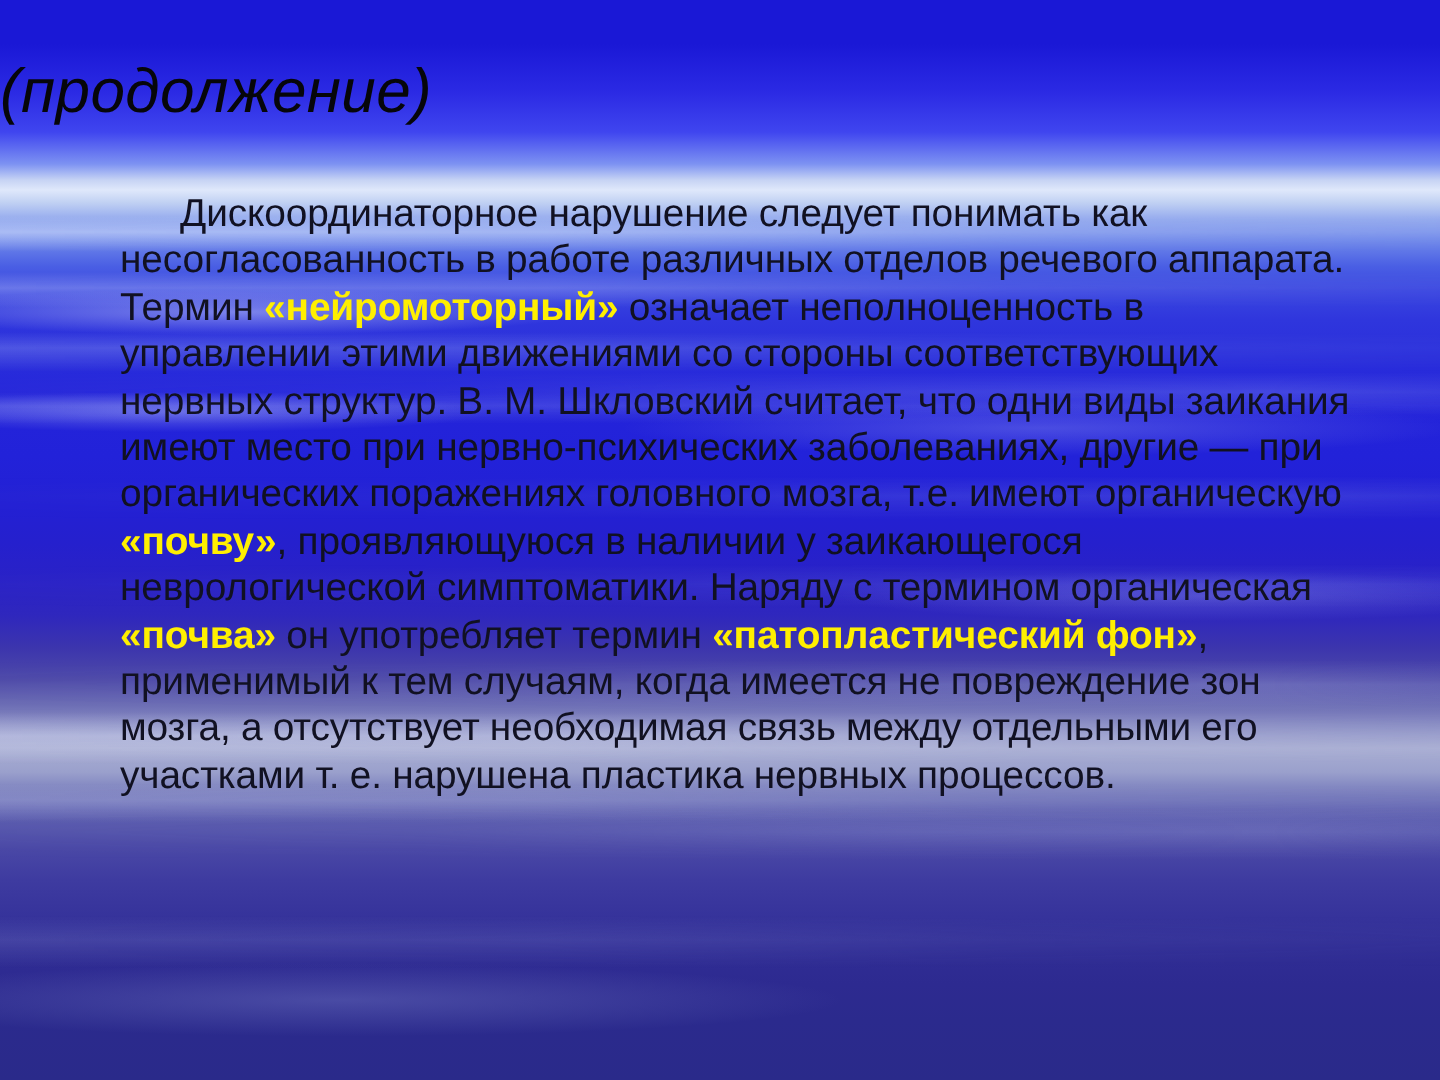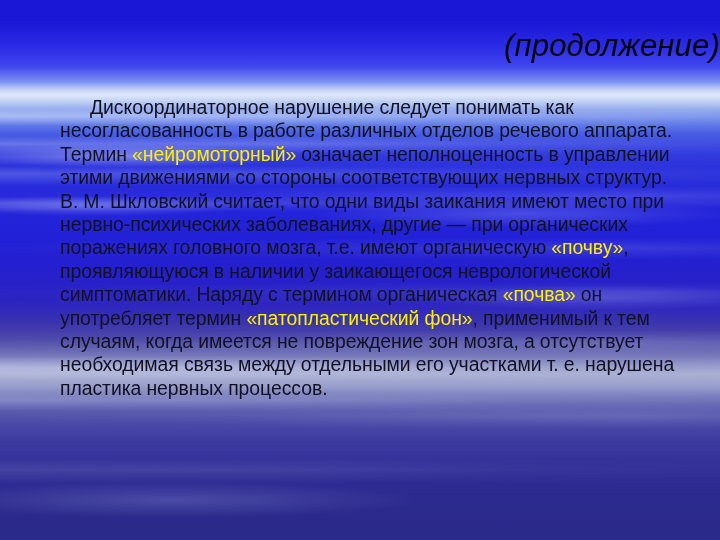--- a/index.html
+++ b/index.html
@@ -122,21 +122,21 @@
       radial-gradient(ellipse 240px 16px at 120px 156px, rgba(235,242,255,0.40), rgba(0,0,0,0) 72%),
       radial-gradient(ellipse 220px 14px at 90px 206px, rgba(225,235,255,0.30), rgba(0,0,0,0) 72%);
   }
 
   
   #title {
     position: absolute;
     left: 0;
     top: 29px;
     width: 720px;
-    text-align: right;
+    text-align: left;
     font-size: 31px;
     font-style: italic;
     line-height: 1.08;
     color: #06060a;
     letter-spacing: 0.2px;
     white-space: nowrap;
   }
 
   
   #body {
@@ -148,21 +148,21 @@
     line-height: 23.4px;
     color: #111122;
     text-align: left;
     text-indent: 30px;
     letter-spacing: -0.05px;
     word-spacing: -0.2px;
   }
 
   #body .hl {
     color: #ffef00;
-    font-weight: normal;
+    font-weight: bold;
   }
 </style>
 </head>
 <body>
 
 <div id="slide">
 
   <div class="streaks s1"></div>
   <div class="streaks s2"></div>
   <div class="streaks s3"></div>

